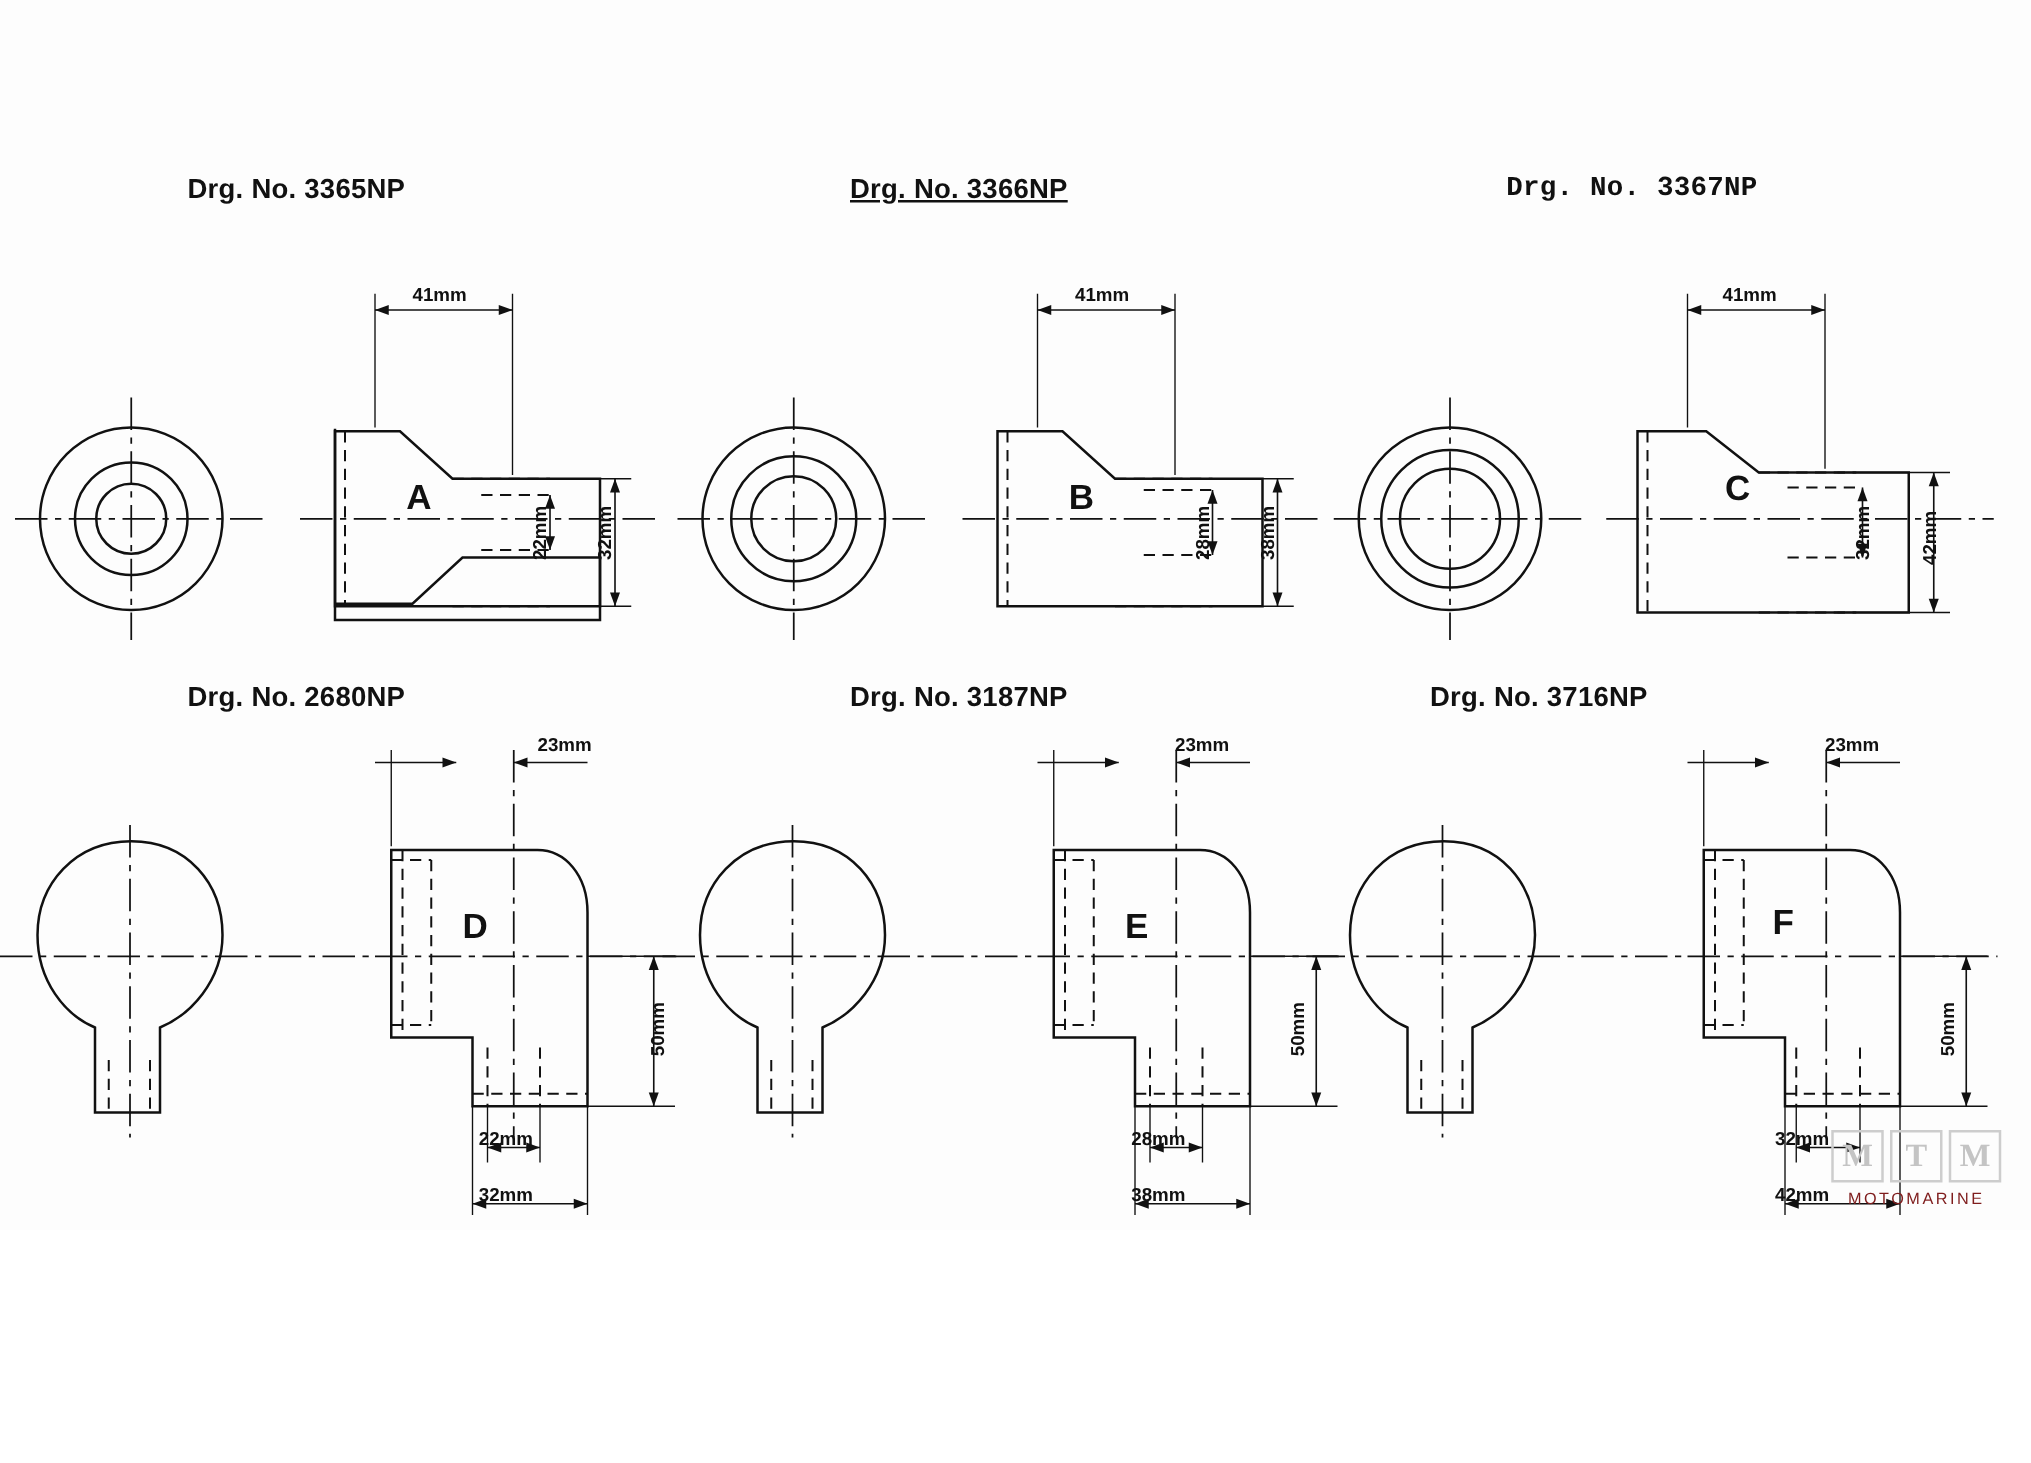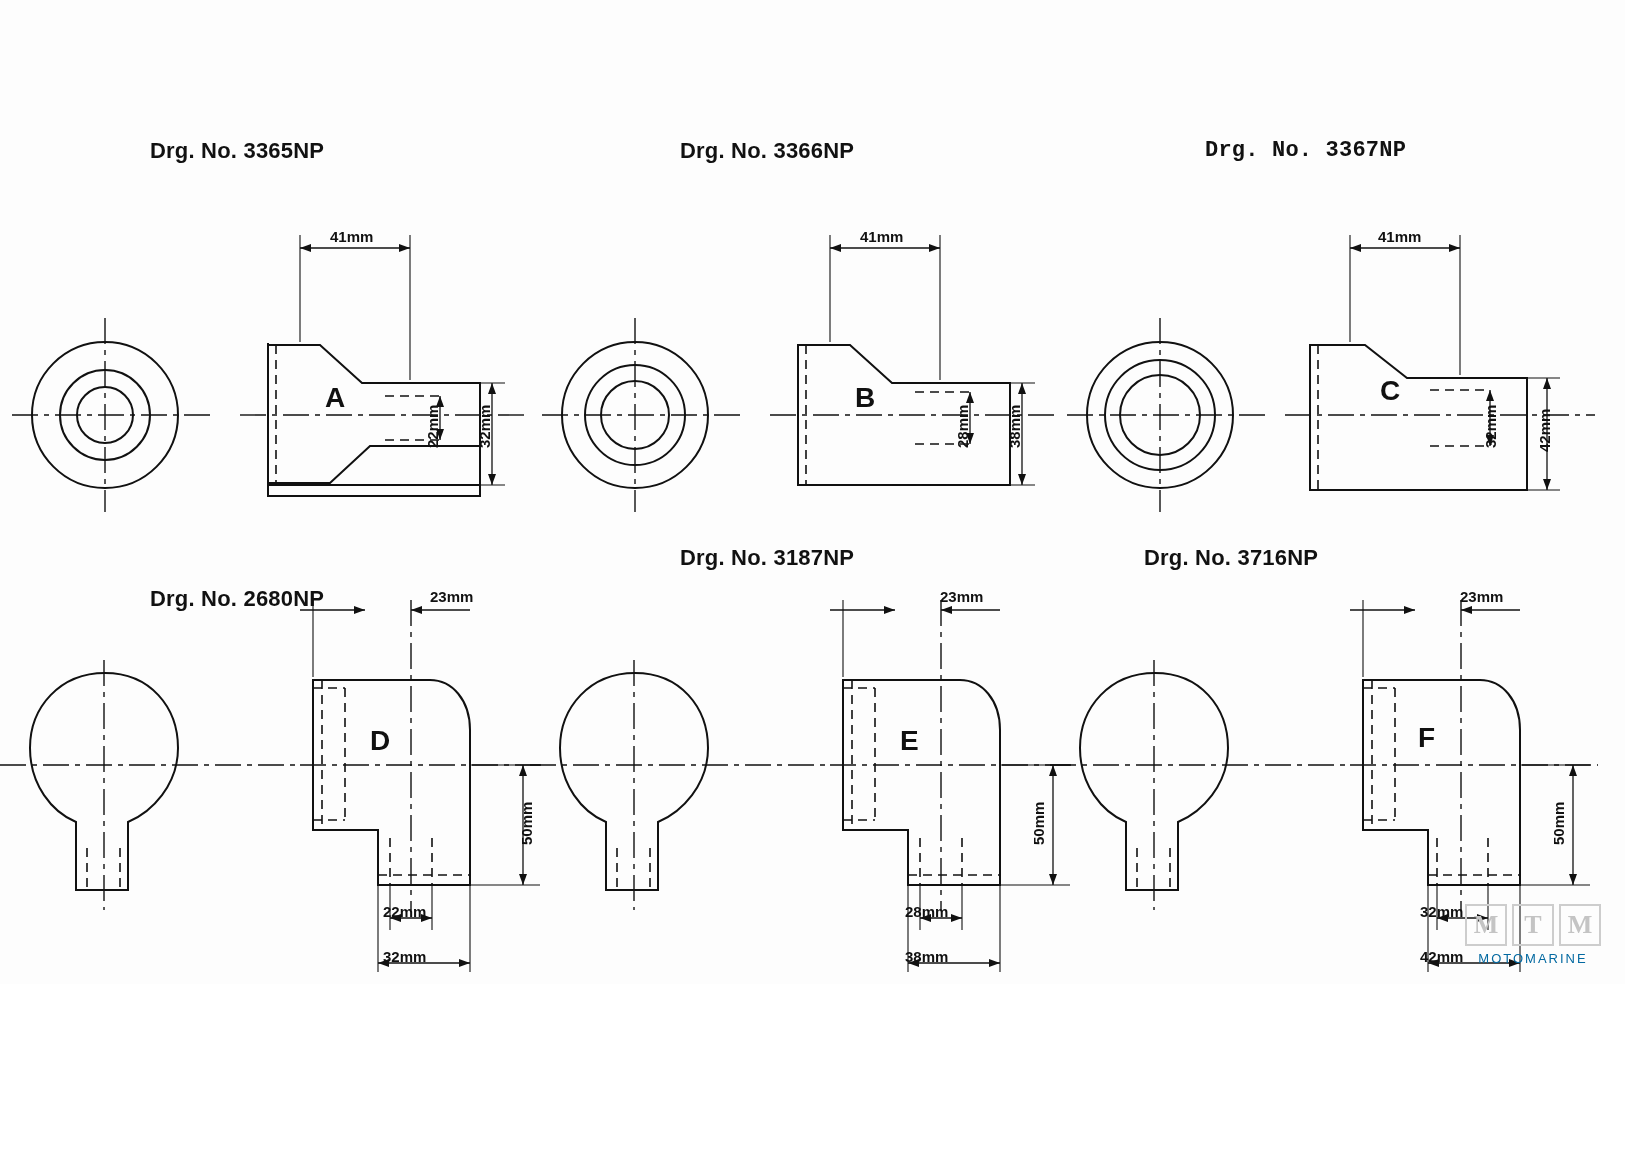--- a/index.html
+++ b/index.html
@@ -103,21 +103,21 @@
     border: 2px solid #cdcdcd;
     font-size: 26px;
     font-weight: 700;
     color: #c4c4c4;
     font-family: "Liberation Serif", serif;
   }
   #watermark .sub {
     margin-top: 5px;
     font-size: 13px;
     letter-spacing: 2px;
-    color: #0369a1;
+    color: #7f1d1d;
   }
 </style>
 </head>
 <body>
 
 <div id="sheet">
 
   <div class="cell">
     <div class="title" style="left:150px; top:138px;">Drg. No. 3365NP</div>
 
@@ -158,21 +158,21 @@
       <polygon class="arrow" points="482,285 478,274 486,274"></polygon>
     </svg>
 
     <div class="partlabel" style="left:325px; top:382px;">A</div>
     <div class="dim" style="left:330px; top:228px;">41mm</div>
     <div class="dim vert" style="left:424px; top:448px;">22mm</div>
     <div class="dim vert" style="left:476px; top:448px;">32mm</div>
   </div>
 
   <div class="cell">
-    <div class="title" style="left:680px; top:138px;">Drg. No. 3366NP</div>
+    <div class="title" style="left:680px; top:138px;text-decoration:underline;">Drg. No. 3366NP</div>
 
     <svg width="560" height="420" style="left:540px; top:200px;">
       <circle class="ln" cx="95" cy="215" r="73"></circle>
       <circle class="ln" cx="95" cy="215" r="50"></circle>
       <circle class="ln" cx="95" cy="215" r="34"></circle>
       <line class="center-ln" x1="2" y1="215" x2="205" y2="215"></line>
       <line class="center-ln" x1="95" y1="118" x2="95" y2="312"></line>
 
       <path class="ln" d="M258,145 L310,145 L352,183 L470,183 L470,285 L352,285 L310,285 L258,285 Z" fill="#ffffff"></path>
       <line class="hidden-ln" x1="266" y1="145" x2="266" y2="285"></line>
@@ -238,21 +238,21 @@
       <polygon class="arrow" points="482,290 478,279 486,279"></polygon>
     </svg>
 
     <div class="partlabel" style="left:1380px; top:375px;">C</div>
     <div class="dim" style="left:1378px; top:228px;">41mm</div>
     <div class="dim vert" style="left:1482px; top:448px;">32mm</div>
     <div class="dim vert" style="left:1536px; top:452px;">42mm</div>
   </div>
 
   <div class="cell">
-    <div class="title" style="left:150px; top:545px;margin-top:41px;">Drg. No. 2680NP</div>
+    <div class="title" style="left:150px; top:545px;">Drg. No. 2680NP</div>
 
     <svg width="560" height="460" style="left:0px; top:580px;">
 
       <path class="ln" d="M105,93 C150,93 178,127 178,168 C178,205 152,232 128,242 L128,310 L76,310 L76,242 C52,232 30,205 30,168 C30,127 60,93 105,93 Z" fill="#ffffff"></path>
       <line class="center-ln" x1="0" y1="185" x2="300" y2="185"></line>
       <line class="center-ln" x1="104" y1="80" x2="104" y2="330"></line>
       <line class="hidden-ln" x1="87" y1="268" x2="87" y2="310"></line>
       <line class="hidden-ln" x1="120" y1="268" x2="120" y2="310"></line>
 
       <path class="ln" d="M313,100 L430,100 C452,100 470,120 470,150 L470,305 L378,305 L378,250 L313,250 Z" fill="#ffffff"></path>

